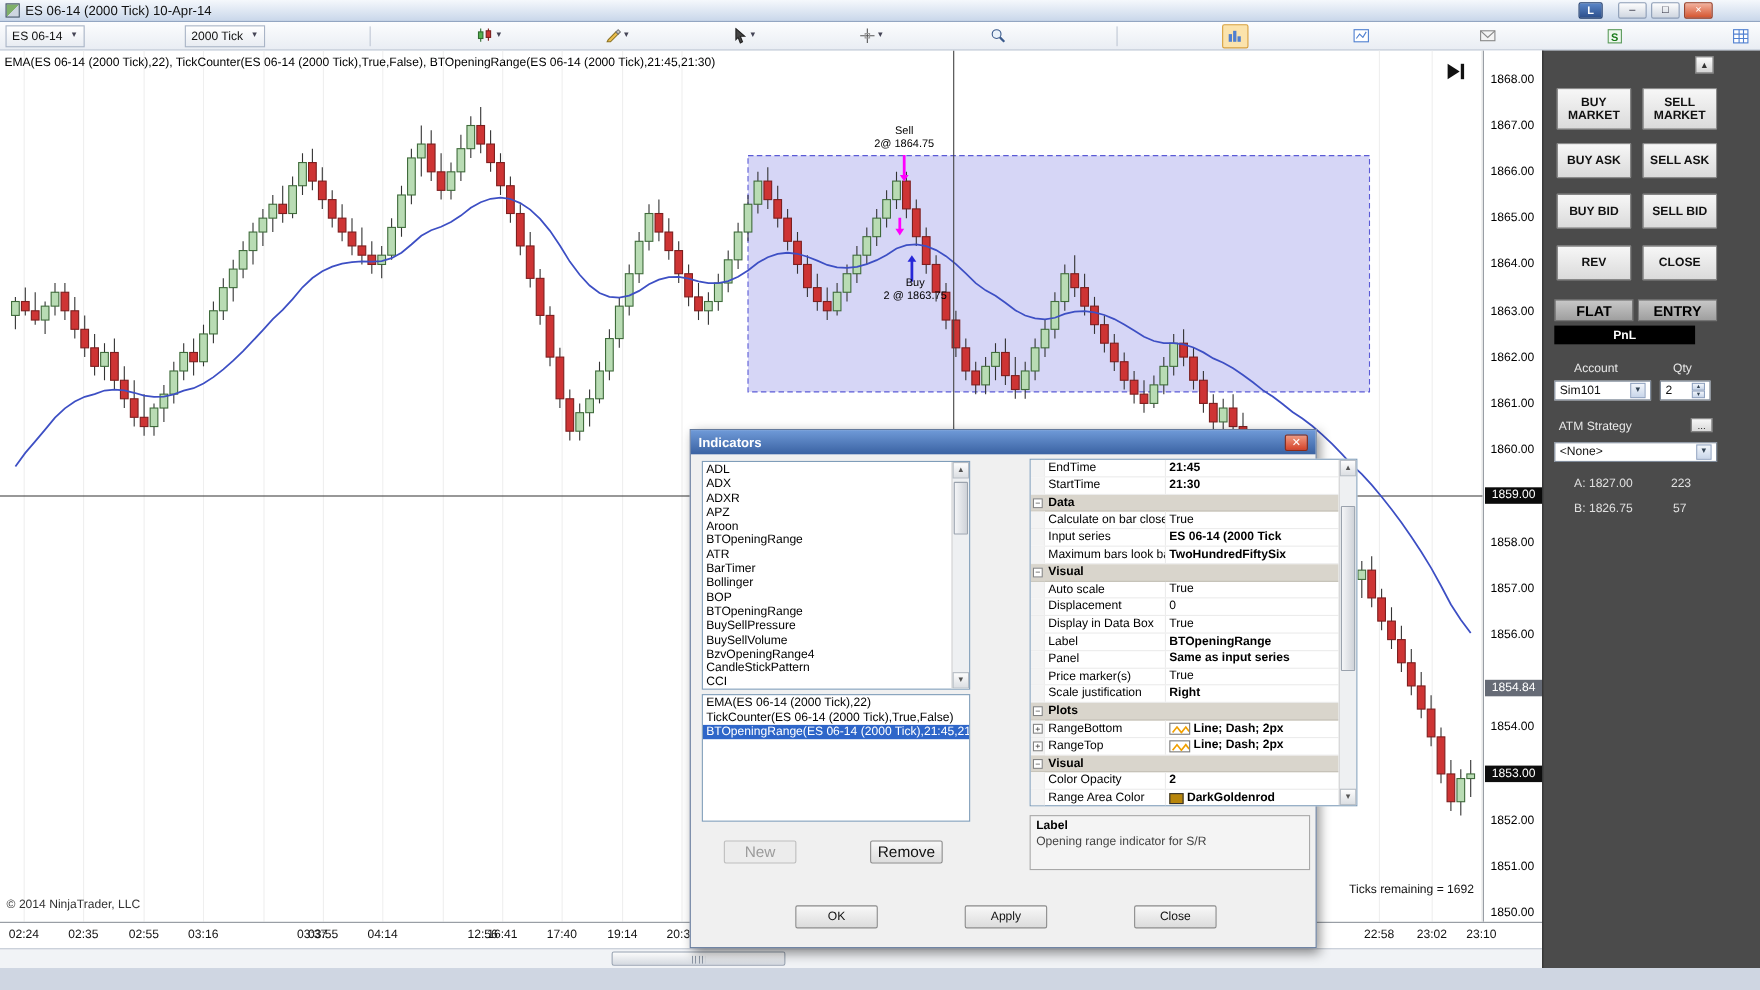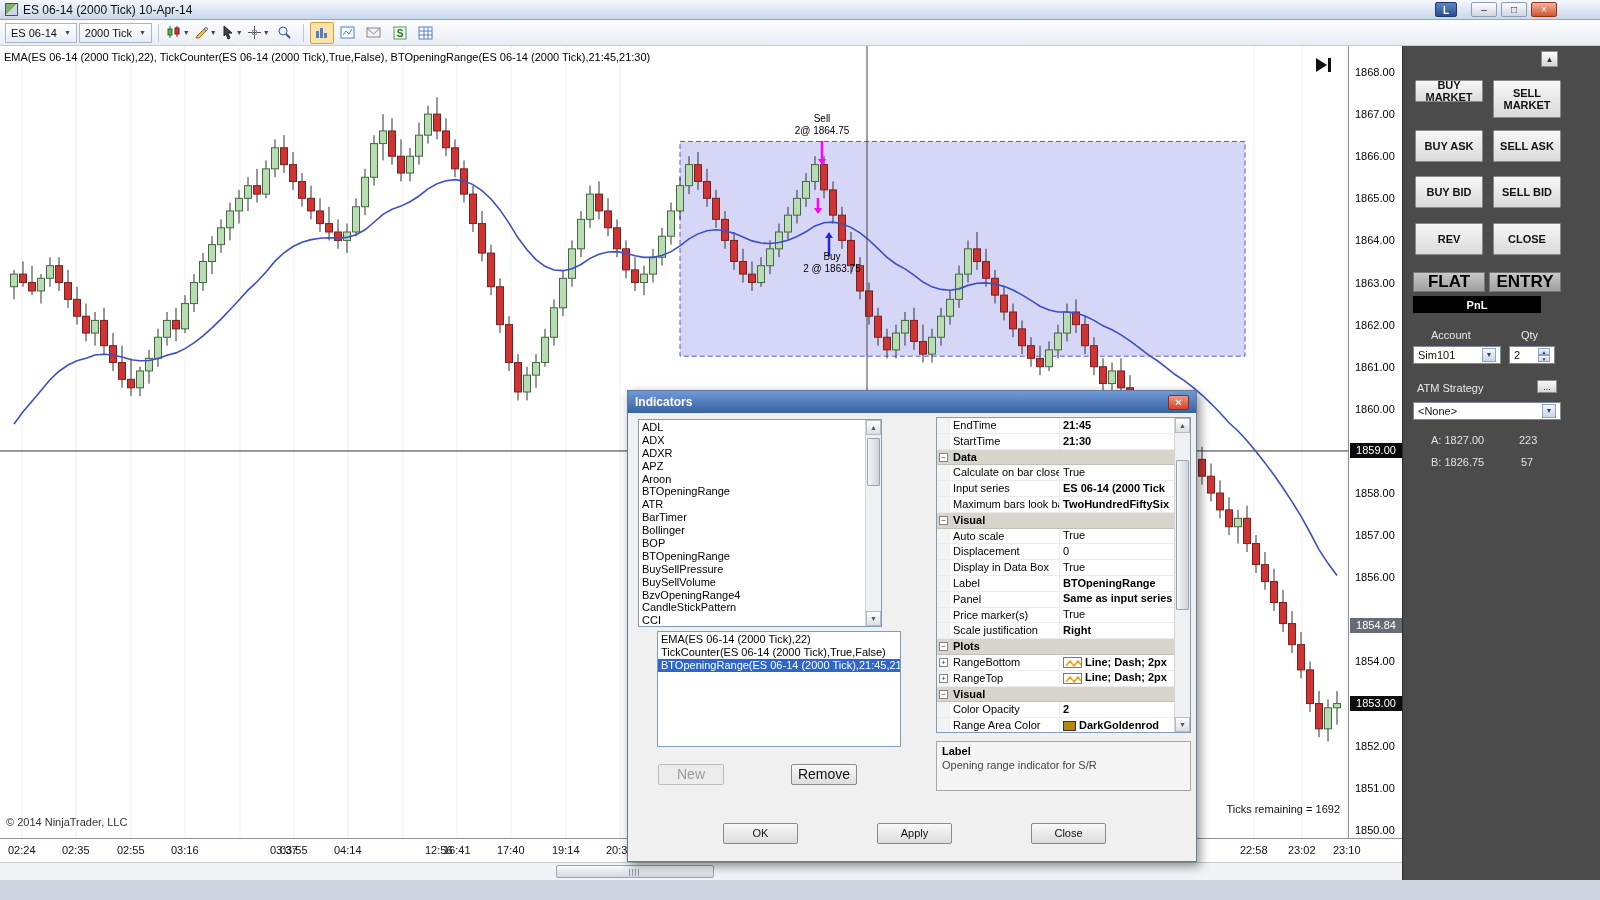--- a/index.html
+++ b/index.html
@@ -15,21 +15,21 @@
   .win-controls{margin-left:auto;display:flex;align-items:center;gap:4px;margin-right:38px;}
   .lbtn{width:22px;height:15px;background:linear-gradient(#5a86c8,#2c4f8c);color:#fff;
     font-size:10px;font-weight:bold;text-align:center;line-height:15px;border:1px solid #1d3a6b;border-radius:2px;margin-right:10px;}
   .wbtn{width:26px;height:15px;background:linear-gradient(#fdfdfd,#cfd6e0);border:1px solid #8d9db5;
     font-size:10px;line-height:13px;text-align:center;color:#223;border-radius:2px;}
   .wbtn.close{background:linear-gradient(#f3b29e,#d4542f);color:#fff;border-color:#93341a;}
 
   
   .toolbar{position:absolute;left:0;top:20px;width:1600px;height:26px;
     background:linear-gradient(#fcfdfe,#e9edf3);border-bottom:1px solid #c2cad6;
-    display:flex;align-items:center;gap:2px;padding:0 5px;}
+    display:flex;align-items:center;gap:2px;padding:0 5px;justify-content:space-between;}
   .tb-combo{height:20px;border:1px solid #a9b4c6;background:linear-gradient(#ffffff,#e8ecf2);
     font-size:11px;display:flex;align-items:center;padding:0 5px;gap:7px;color:#111;}
   .caret{font-size:7px;color:#445;}
   .tb-btn{min-width:24px;height:22px;border:1px solid transparent;border-radius:2px;
     display:flex;align-items:center;justify-content:center;gap:1px;}
   .tb-btn.sel{background:#fbe3ac;border-color:#d8a03c;}
   .tb-sep{width:1px;height:18px;background:#bfc7d4;margin:0 4px;}
 
   
   .chart-wrap{position:absolute;left:0;top:46px;width:1402px;height:816px;background:#fff;}
@@ -56,21 +56,21 @@
     background:repeating-linear-gradient(90deg,#8d97a5 0 1px,transparent 1px 3px);}
   .bottom-strip{position:absolute;left:0;top:880px;width:1600px;height:20px;background:#cfd6e2;}
 
   
   .trader{position:absolute;left:1402px;top:46px;width:198px;height:834px;background:#4b4b4b;border-left:1px solid #2c2c2c;}
   .panel-scroll-up{position:absolute;left:138px;top:5px;width:17px;height:16px;background:linear-gradient(#fdfdfd,#d4d4d4);
     border:1px solid #8e8e8e;font-size:8px;text-align:center;line-height:15px;color:#333;}
   .td-btn{position:absolute;width:68px;background:linear-gradient(#f7f7f7,#dadada);border:1px solid #8a8a8a;
     border-radius:1px;font-size:11px;font-weight:bold;color:#111;display:flex;align-items:center;justify-content:center;text-align:center;line-height:1.1;}
   .flat-cell{position:absolute;height:20px;background:linear-gradient(#c8c8c8,#9f9f9f);border:1px solid #777;
-    font-size:17px;font-weight:bold;color:#000;display:flex;align-items:center;justify-content:center;}
+    font-size:13px;font-weight:bold;color:#000;display:flex;align-items:center;justify-content:center;}
   .pnl-bar{position:absolute;left:10px;top:250px;width:128px;height:17px;background:#000;color:#fff;
     font-size:11px;font-weight:bold;display:flex;align-items:center;justify-content:center;}
   .td-label{position:absolute;font-size:11px;color:#e8e8e8;}
   .td-combo{position:absolute;height:18px;background:#fff;border:1px solid #7f8a99;font-size:11px;
     display:flex;align-items:center;padding:0 4px;color:#111;}
   .td-combo .dd{margin-left:auto;width:14px;height:14px;background:linear-gradient(#f2f6fb,#c9d6ea);
     border:1px solid #8fa2c0;font-size:7px;line-height:12px;text-align:center;color:#345;}
   .spin{margin-left:auto;display:flex;flex-direction:column;width:12px;}
   .spin span{height:7px;font-size:5px;line-height:7px;text-align:center;background:linear-gradient(#f2f6fb,#c9d6ea);border:1px solid #8fa2c0;color:#345;}
   .more-btn{position:absolute;width:20px;height:13px;background:linear-gradient(#f7f7f7,#d8d8d8);
@@ -80,35 +80,35 @@
   
   .dialog{position:absolute;left:627px;top:390px;width:570px;height:472px;background:#f0f0f0;
     border:1px solid #63799c;box-shadow:3px 4px 10px rgba(0,0,0,.45);z-index:30;}
   .dlg-title{height:22px;background:linear-gradient(#6f9ad8,#3a62a2);color:#fff;font-weight:bold;font-size:12px;
     display:flex;align-items:center;padding:0 7px;}
   .dlg-close{margin-left:auto;width:21px;height:15px;background:linear-gradient(#f09a82,#d4432a);
     border:1px solid #8c2a15;color:#fff;font-size:10px;font-weight:bold;line-height:13px;text-align:center;border-radius:2px;}
   .dlg-body{position:relative;height:449px;}
   .listbox{position:absolute;background:#fff;border:1px solid #7f9db9;font-size:11px;overflow:hidden;}
   #availList{left:10px;top:6px;width:244px;height:208px;}
-  #confList{left:10px;top:218px;width:244px;height:116px;margin-left:19px;}
+  #confList{left:10px;top:218px;width:244px;height:116px;}
   .lb-items{position:absolute;left:0;top:1px;right:16px;bottom:0;overflow:hidden;}
   #confList .lb-items{right:0;}
   .lb-item{height:12.9px;line-height:12.9px;padding:0 3px;white-space:nowrap;overflow:hidden;color:#000;}
   .lb-item.sel{background:#2e66c9;color:#fff;}
   .vscroll{position:absolute;right:0;top:0;bottom:0;width:16px;background:#eef0f2;border-left:1px solid #d4d4d4;}
   .vs-arrow{height:15px;text-align:center;font-size:7px;line-height:14px;color:#555;
     background:linear-gradient(#fdfdfd,#dcdfe3);border:1px solid #b6bcc4;}
   .vs-arrow.dn{position:absolute;bottom:0;left:0;right:0;}
   .vs-thumb{position:absolute;left:1px;width:13px;background:linear-gradient(90deg,#f4f5f7,#cfd3d9);
     border:1px solid #9aa2ad;border-radius:1px;}
   .btn{position:absolute;width:66px;height:21px;background:linear-gradient(#f8f8f8,#dddddd);
     border:1px solid #8a8a8a;border-radius:2px;font-size:14px;text-align:center;line-height:19px;color:#111;}
   .btn.disabled{color:#9b9b9b;border-color:#bdbdbd;background:#ececec;}
-  #grid{position:absolute;left:308px;top:4px;width:255px;height:316px;border:1px solid #7f9db9;background:#fff;overflow:hidden;font-size:11px;}
+  #grid{position:absolute;left:308px;top:4px;width:298px;height:316px;border:1px solid #7f9db9;background:#fff;overflow:hidden;font-size:11px;}
   .g-rows{position:absolute;left:0;top:0;right:16px;bottom:0;overflow:hidden;}
   .g-row{display:flex;height:15.8px;line-height:15.4px;border-bottom:1px solid #ececec;}
   .g-ind{width:13px;background:#f3f3f3;border-right:1px solid #ececec;position:relative;flex:none;}
   .g-name{width:110px;padding:0 3px;border-right:1px solid #ececec;overflow:hidden;white-space:nowrap;color:#000;flex:none;}
   .g-val{flex:1;padding:0 3px;overflow:hidden;white-space:nowrap;display:flex;align-items:center;gap:3px;color:#000;}
   .g-val.b{font-weight:bold;}
   .g-row.section{background:#d9d5cc;font-weight:bold;border-bottom:1px solid #c4c0b6;}
   .g-row.section .g-ind{background:#d9d5cc;border-right:none;}
   .expand-box{position:absolute;left:2px;top:3px;width:9px;height:9px;background:#fff;border:1px solid #848484;
     font-size:8px;line-height:7px;text-align:center;font-weight:normal;color:#333;}
@@ -598,21 +598,21 @@
   <div class="hscroll">
     <div class="hs-thumb">
         <div class="hs-grip"></div>
       </div>
   </div>
   <div class="bottom-strip"></div>
 
   <div class="trader">
     <div class="panel-scroll-up">▲</div>
 
-    <button class="td-btn" style="left:12px;top:34px;height:22px;">BUY MARKET</button>
+    <button class="td-btn" style="left:12px;top:34px;height:38px;">BUY MARKET</button>
     <button class="td-btn" style="left:90px;top:34px;height:38px;">SELL MARKET</button>
     <button class="td-btn" style="left:12px;top:84px;height:32px;">BUY ASK</button>
     <button class="td-btn" style="left:90px;top:84px;height:32px;">SELL ASK</button>
     <button class="td-btn" style="left:12px;top:130px;height:32px;">BUY BID</button>
     <button class="td-btn" style="left:90px;top:130px;height:32px;">SELL BID</button>
     <button class="td-btn" style="left:12px;top:177px;height:32px;">REV</button>
     <button class="td-btn" style="left:90px;top:177px;height:32px;">CLOSE</button>
 
     <div class="flat-cell" style="left:10px;top:226px;width:72px;">FLAT</div>
     <div class="flat-cell" style="left:86px;top:226px;width:72px;">ENTRY</div>

